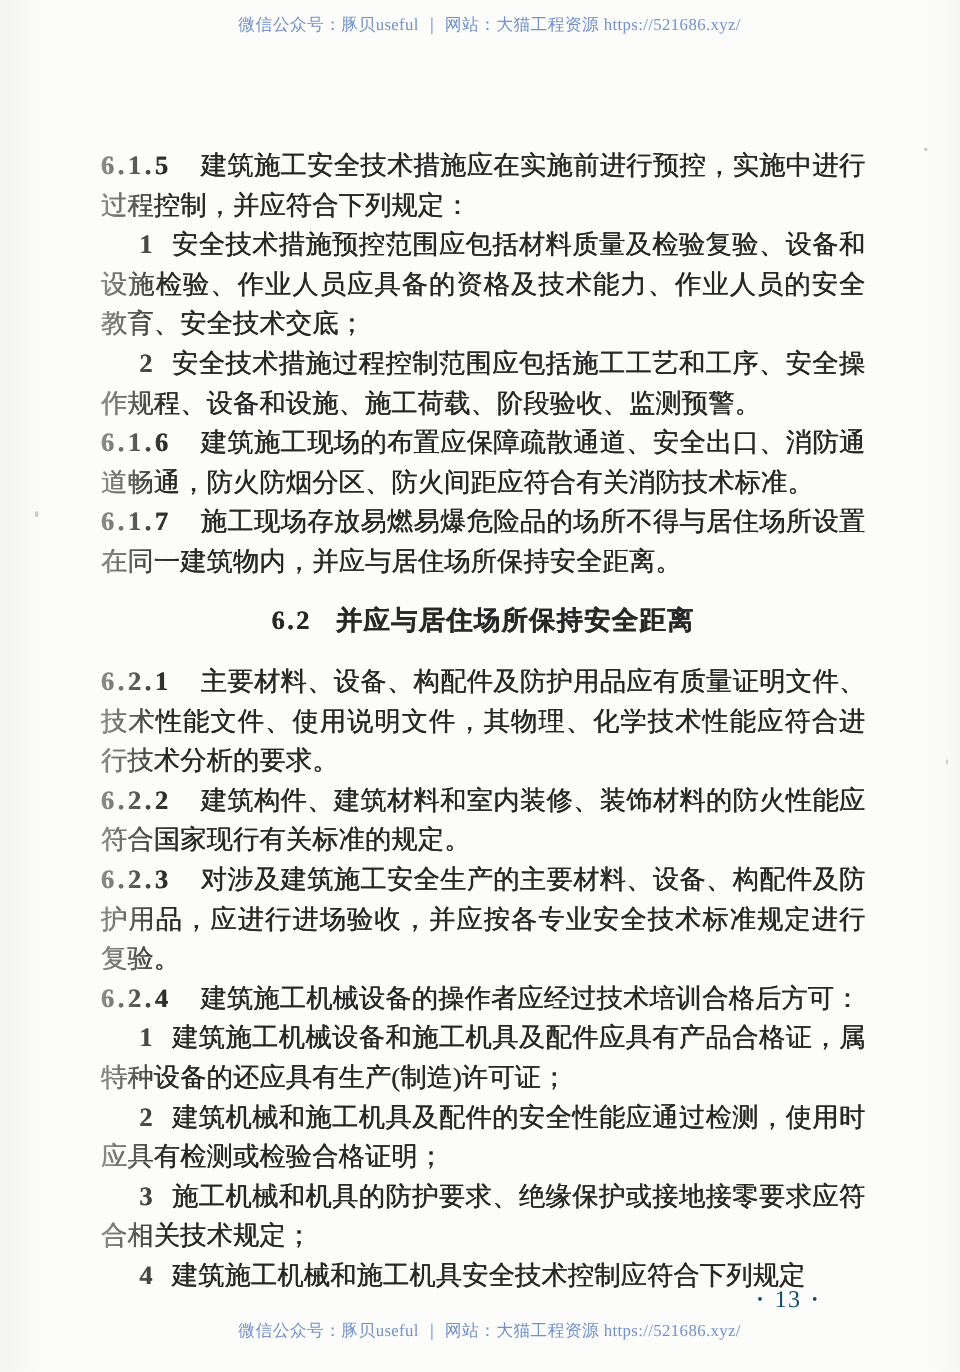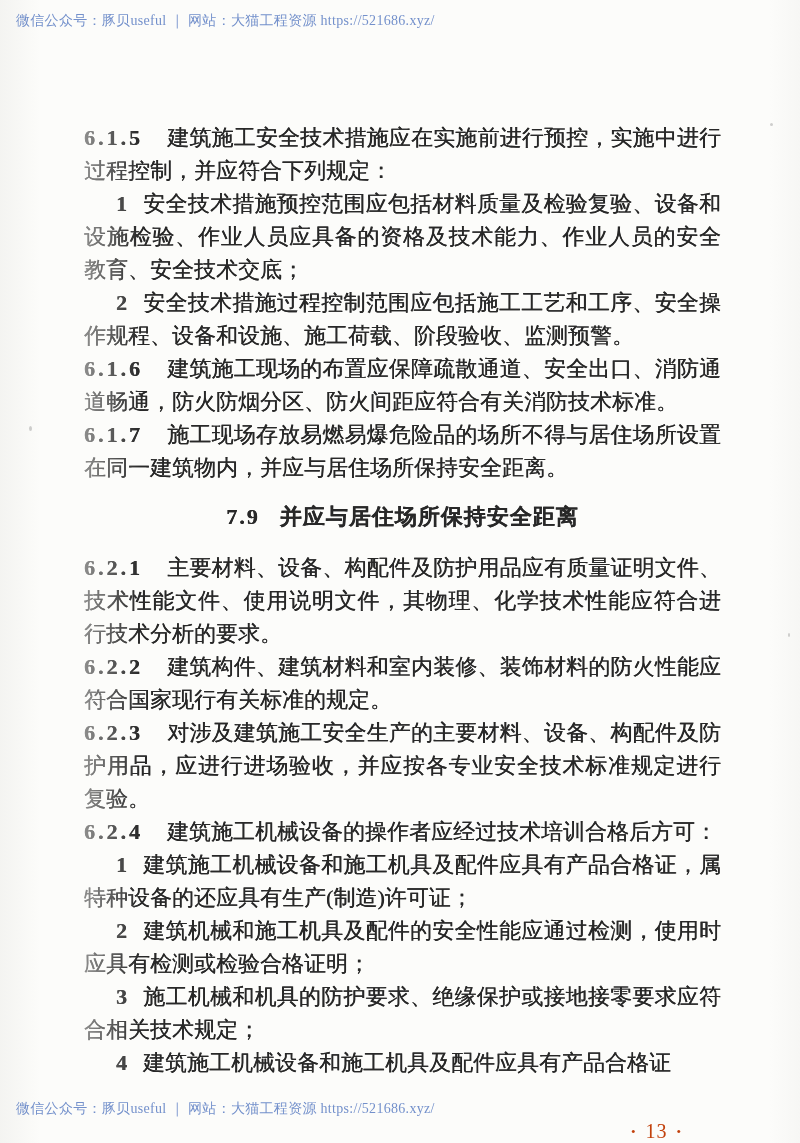--- a/index.html
+++ b/index.html
@@ -28,21 +28,21 @@
     background: rgba(120,120,120,0.35);
     border-radius: 50%;
   }
   .speck-1 { left: 29px; top: 426px; width: 3px; height: 5px; }
   .speck-2 { left: 770px; top: 123px; width: 3px; height: 3px; }
   .speck-3 { left: 788px; top: 633px; width: 2px; height: 4px; }
 
   .watermark {
     position: absolute;
     left: 0; right: 0;
-    text-align: left;
+    text-align: center;
     font-size: 14px;
     letter-spacing: 0.3px;
     color: #7390cb;
     margin-left: 16px;
   }
   .watermark.top { top: 12px; }
   .watermark.bottom { top: 1100px; }
 
   .content {
     position: absolute;
@@ -93,24 +93,24 @@
   }
   h2.section-heading .h-num {
     font-family: "Liberation Serif", "DejaVu Serif", serif;
     letter-spacing: 2px;
     margin-right: 20px;
   }
 
   .page-number {
     position: absolute;
     left: 622px;
-    top: 1120px;
+    top: 1072px;
     font-size: 20px;
     letter-spacing: 1px;
-    color: #c2410c;
+    color: #0c4a6e;
     white-space: nowrap;
   }
   .page-number .dot {
     font-size: 13px;
     vertical-align: 2px;
     padding: 0 9px;
   }
 </style>
 </head>
 <body>
@@ -127,35 +127,35 @@
   <p class="clause"><span class="num">6.1.5</span><span>建筑施工安全技术措施应在实施前进行预控，实施中进行过程控制，并应符合下列规定：</span></p>
 
   <p class="sub"><span class="num">1</span><span>安全技术措施预控范围应包括材料质量及检验复验、设备和设施检验、作业人员应具备的资格及技术能力、作业人员的安全教育、安全技术交底；</span></p>
 
   <p class="sub"><span class="num">2</span><span>安全技术措施过程控制范围应包括施工工艺和工序、安全操作规程、设备和设施、施工荷载、阶段验收、监测预警。</span></p>
 
   <p class="clause"><span class="num">6.1.6</span><span>建筑施工现场的布置应保障疏散通道、安全出口、消防通道畅通，防火防烟分区、防火间距应符合有关消防技术标准。</span></p>
 
   <p class="clause"><span class="num">6.1.7</span><span>施工现场存放易燃易爆危险品的场所不得与居住场所设置在同一建筑物内，并应与居住场所保持安全距离。</span></p>
 
-  <h2 class="section-heading"><span class="h-num">7.9</span><span>并应与居住场所保持安全距离</span></h2>
+  <h2 class="section-heading"><span class="h-num">6.2</span><span>并应与居住场所保持安全距离</span></h2>
 
   <p class="clause"><span class="num">6.2.1</span><span>主要材料、设备、构配件及防护用品应有质量证明文件、技术性能文件、使用说明文件，其物理、化学技术性能应符合进行技术分析的要求。</span></p>
 
   <p class="clause"><span class="num">6.2.2</span><span>建筑构件、建筑材料和室内装修、装饰材料的防火性能应符合国家现行有关标准的规定。</span></p>
 
   <p class="clause"><span class="num">6.2.3</span><span>对涉及建筑施工安全生产的主要材料、设备、构配件及防护用品，应进行进场验收，并应按各专业安全技术标准规定进行复验。</span></p>
 
   <p class="clause"><span class="num">6.2.4</span><span>建筑施工机械设备的操作者应经过技术培训合格后方可：</span></p>
 
   <p class="sub"><span class="num">1</span><span>建筑施工机械设备和施工机具及配件应具有产品合格证，属特种设备的还应具有生产(制造)许可证；</span></p>
 
   <p class="sub"><span class="num">2</span><span>建筑机械和施工机具及配件的安全性能应通过检测，使用时应具有检测或检验合格证明；</span></p>
 
   <p class="sub"><span class="num">3</span><span>施工机械和机具的防护要求、绝缘保护或接地接零要求应符合相关技术规定；</span></p>
 
-  <p class="sub"><span class="num">4</span><span>建筑施工机械设备和施工机具及配件应具有产品合格证</span></p>
+  <p class="sub"><span class="num">4</span><span>建筑施工机械和施工机具安全技术控制应符合下列规定</span></p>
 
 </div>
 
 <div class="page-number"><span class="dot">•</span><span>13</span><span class="dot">•</span></div>
 
 <div class="watermark bottom">微信公众号：豚贝useful ｜ 网站：大猫工程资源 https://521686.xyz/</div>
 
 </body></html>

